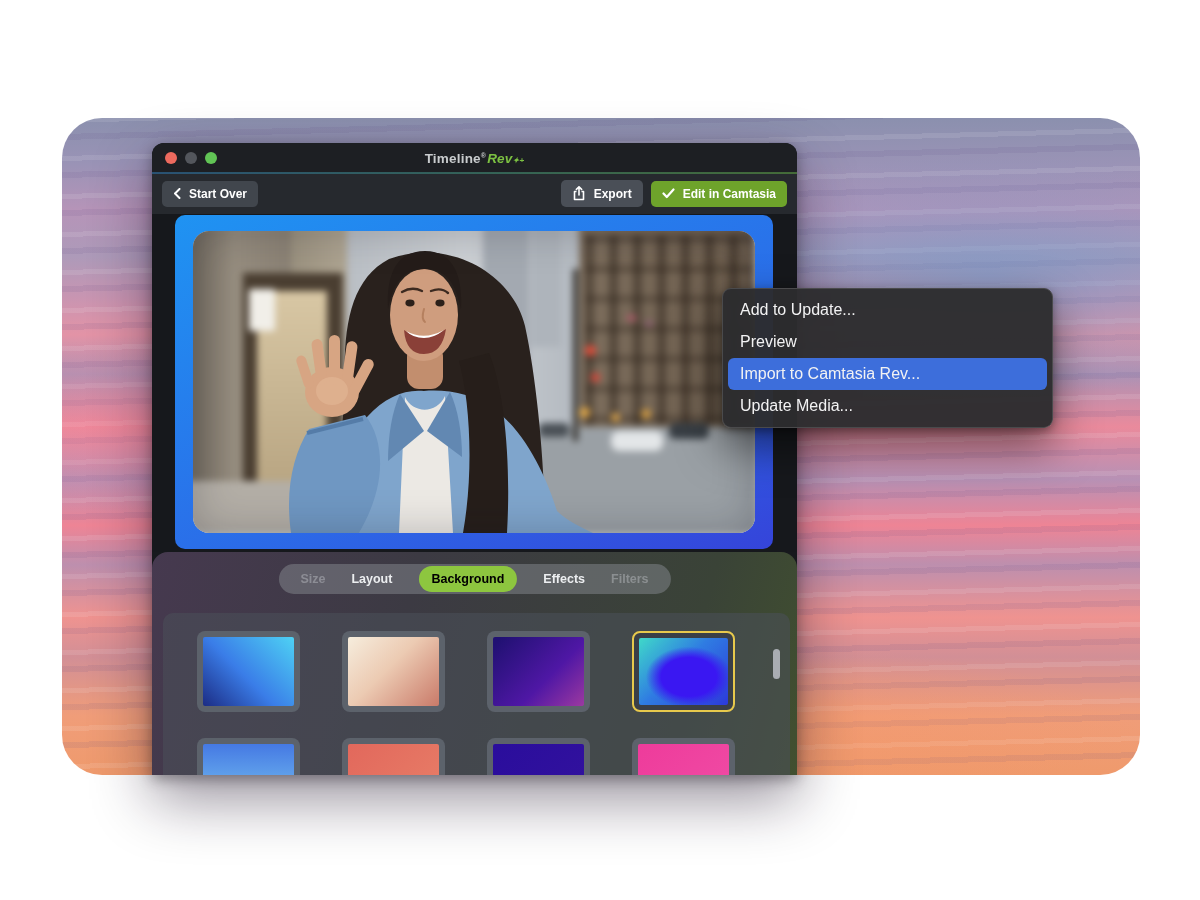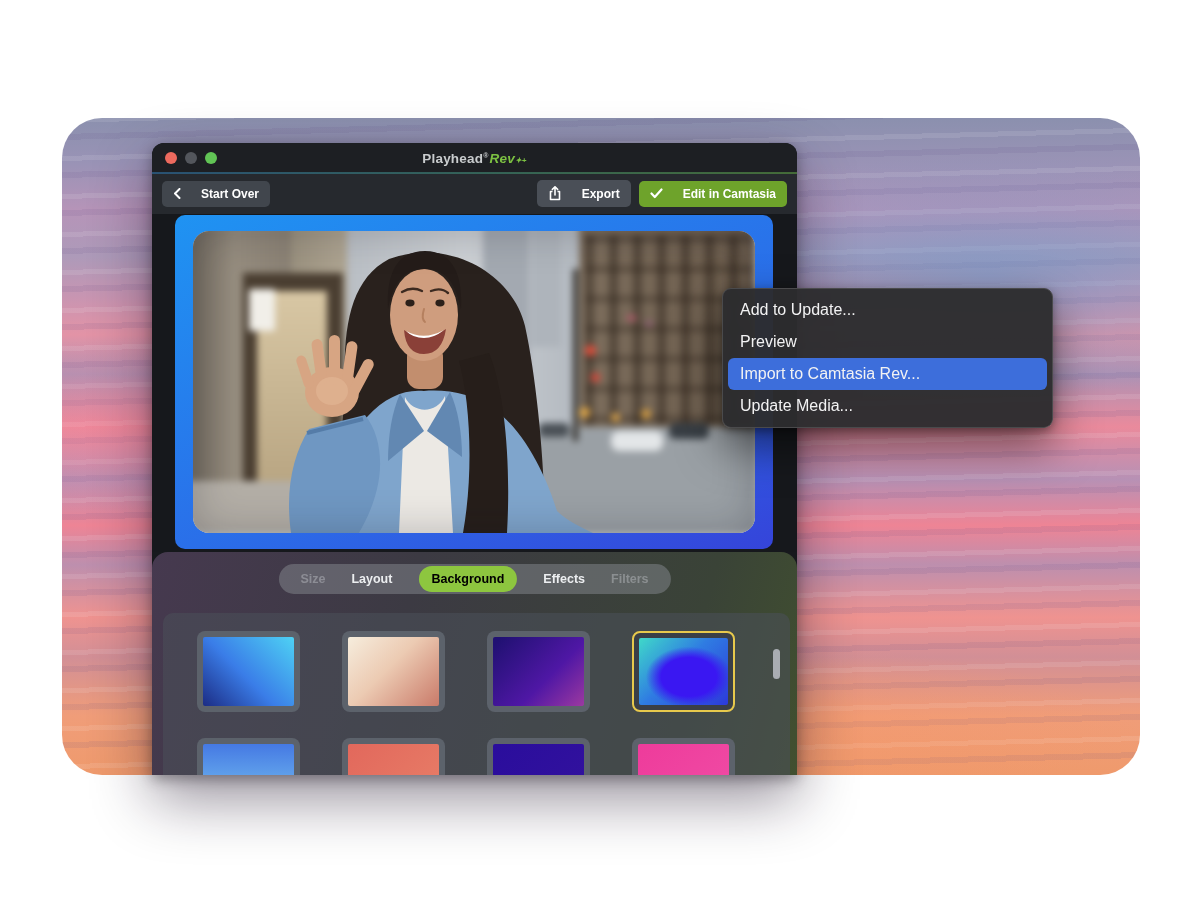--- a/index.html
+++ b/index.html
@@ -31,21 +31,21 @@
   .titlebar::after{content:"";position:absolute;left:0;right:0;bottom:-1px;height:2px;
     background:linear-gradient(90deg,#2b5d86 0%,#3a7360 55%,#4d7d3c 100%);opacity:.8;}
   .lights{display:flex;gap:8px;margin-left:13px;}
   .light{width:12px;height:12px;border-radius:50%;}
   .wtitle{position:absolute;left:0;right:0;text-align:center;font-size:13.5px;color:#c9ccce;font-weight:600;letter-spacing:.2px;}
   .wtitle sup{font-size:7px;}
   .wtitle .rev{color:#7cc142;font-style:italic;font-weight:800;margin-left:1px;}
   .wtitle .revsup{color:#7cc142;font-size:8px;font-style:italic;}
 
   .toolbar{height:41px;background:#26292e;display:flex;align-items:center;padding:0 10px;gap:8px;}
-  .btn{display:inline-flex;align-items:center;gap:20px;border:none;cursor:pointer;
+  .btn{display:inline-flex;align-items:center;gap:8px;border:none;cursor:pointer;
        border-radius:5px;color:#fff;font-weight:700;font-size:12px;padding:6px 11px;
        font-family:"Liberation Sans",sans-serif;}
   .btn-gray{background:#41464d;}
   .btn-gray2{background:#4a4f57;margin-left:auto;justify-content:space-between;}
   .btn-green{background:#6ea32b;}
   .icn{display:inline-block;line-height:0;}
 
   
   .stage{position:relative;height:338px;background:#16181c;}
   .vframe{position:absolute;left:23px;top:1px;width:598px;height:334px;border-radius:10px;
@@ -119,21 +119,21 @@
 
   <div class="window">
 
     <div class="titlebar">
       <div class="lights">
         <span class="light" style="background: rgb(237, 106, 94);"></span>
         <span class="light" style="background: rgb(83, 86, 92);"></span>
         <span class="light" style="background: rgb(97, 196, 85);"></span>
       </div>
       <div class="wtitle">
-        <span>Playhead</span><sup>®</sup><span class="rev">Rev</span><span class="revsup">✦+</span>
+        <span>Timeline</span><sup>®</sup><span class="rev">Rev</span><span class="revsup">✦+</span>
       </div>
     </div>
 
     <div class="toolbar">
       <button class="btn btn-gray">
         <span class="icn">
           <svg width="8" height="11" viewBox="0 0 8 11">
               <path d="M6.5 1 L2 5.5 L6.5 10" fill="none" stroke="#fff" stroke-width="2" stroke-linecap="round" stroke-linejoin="round"></path>
             </svg>
         </span>

